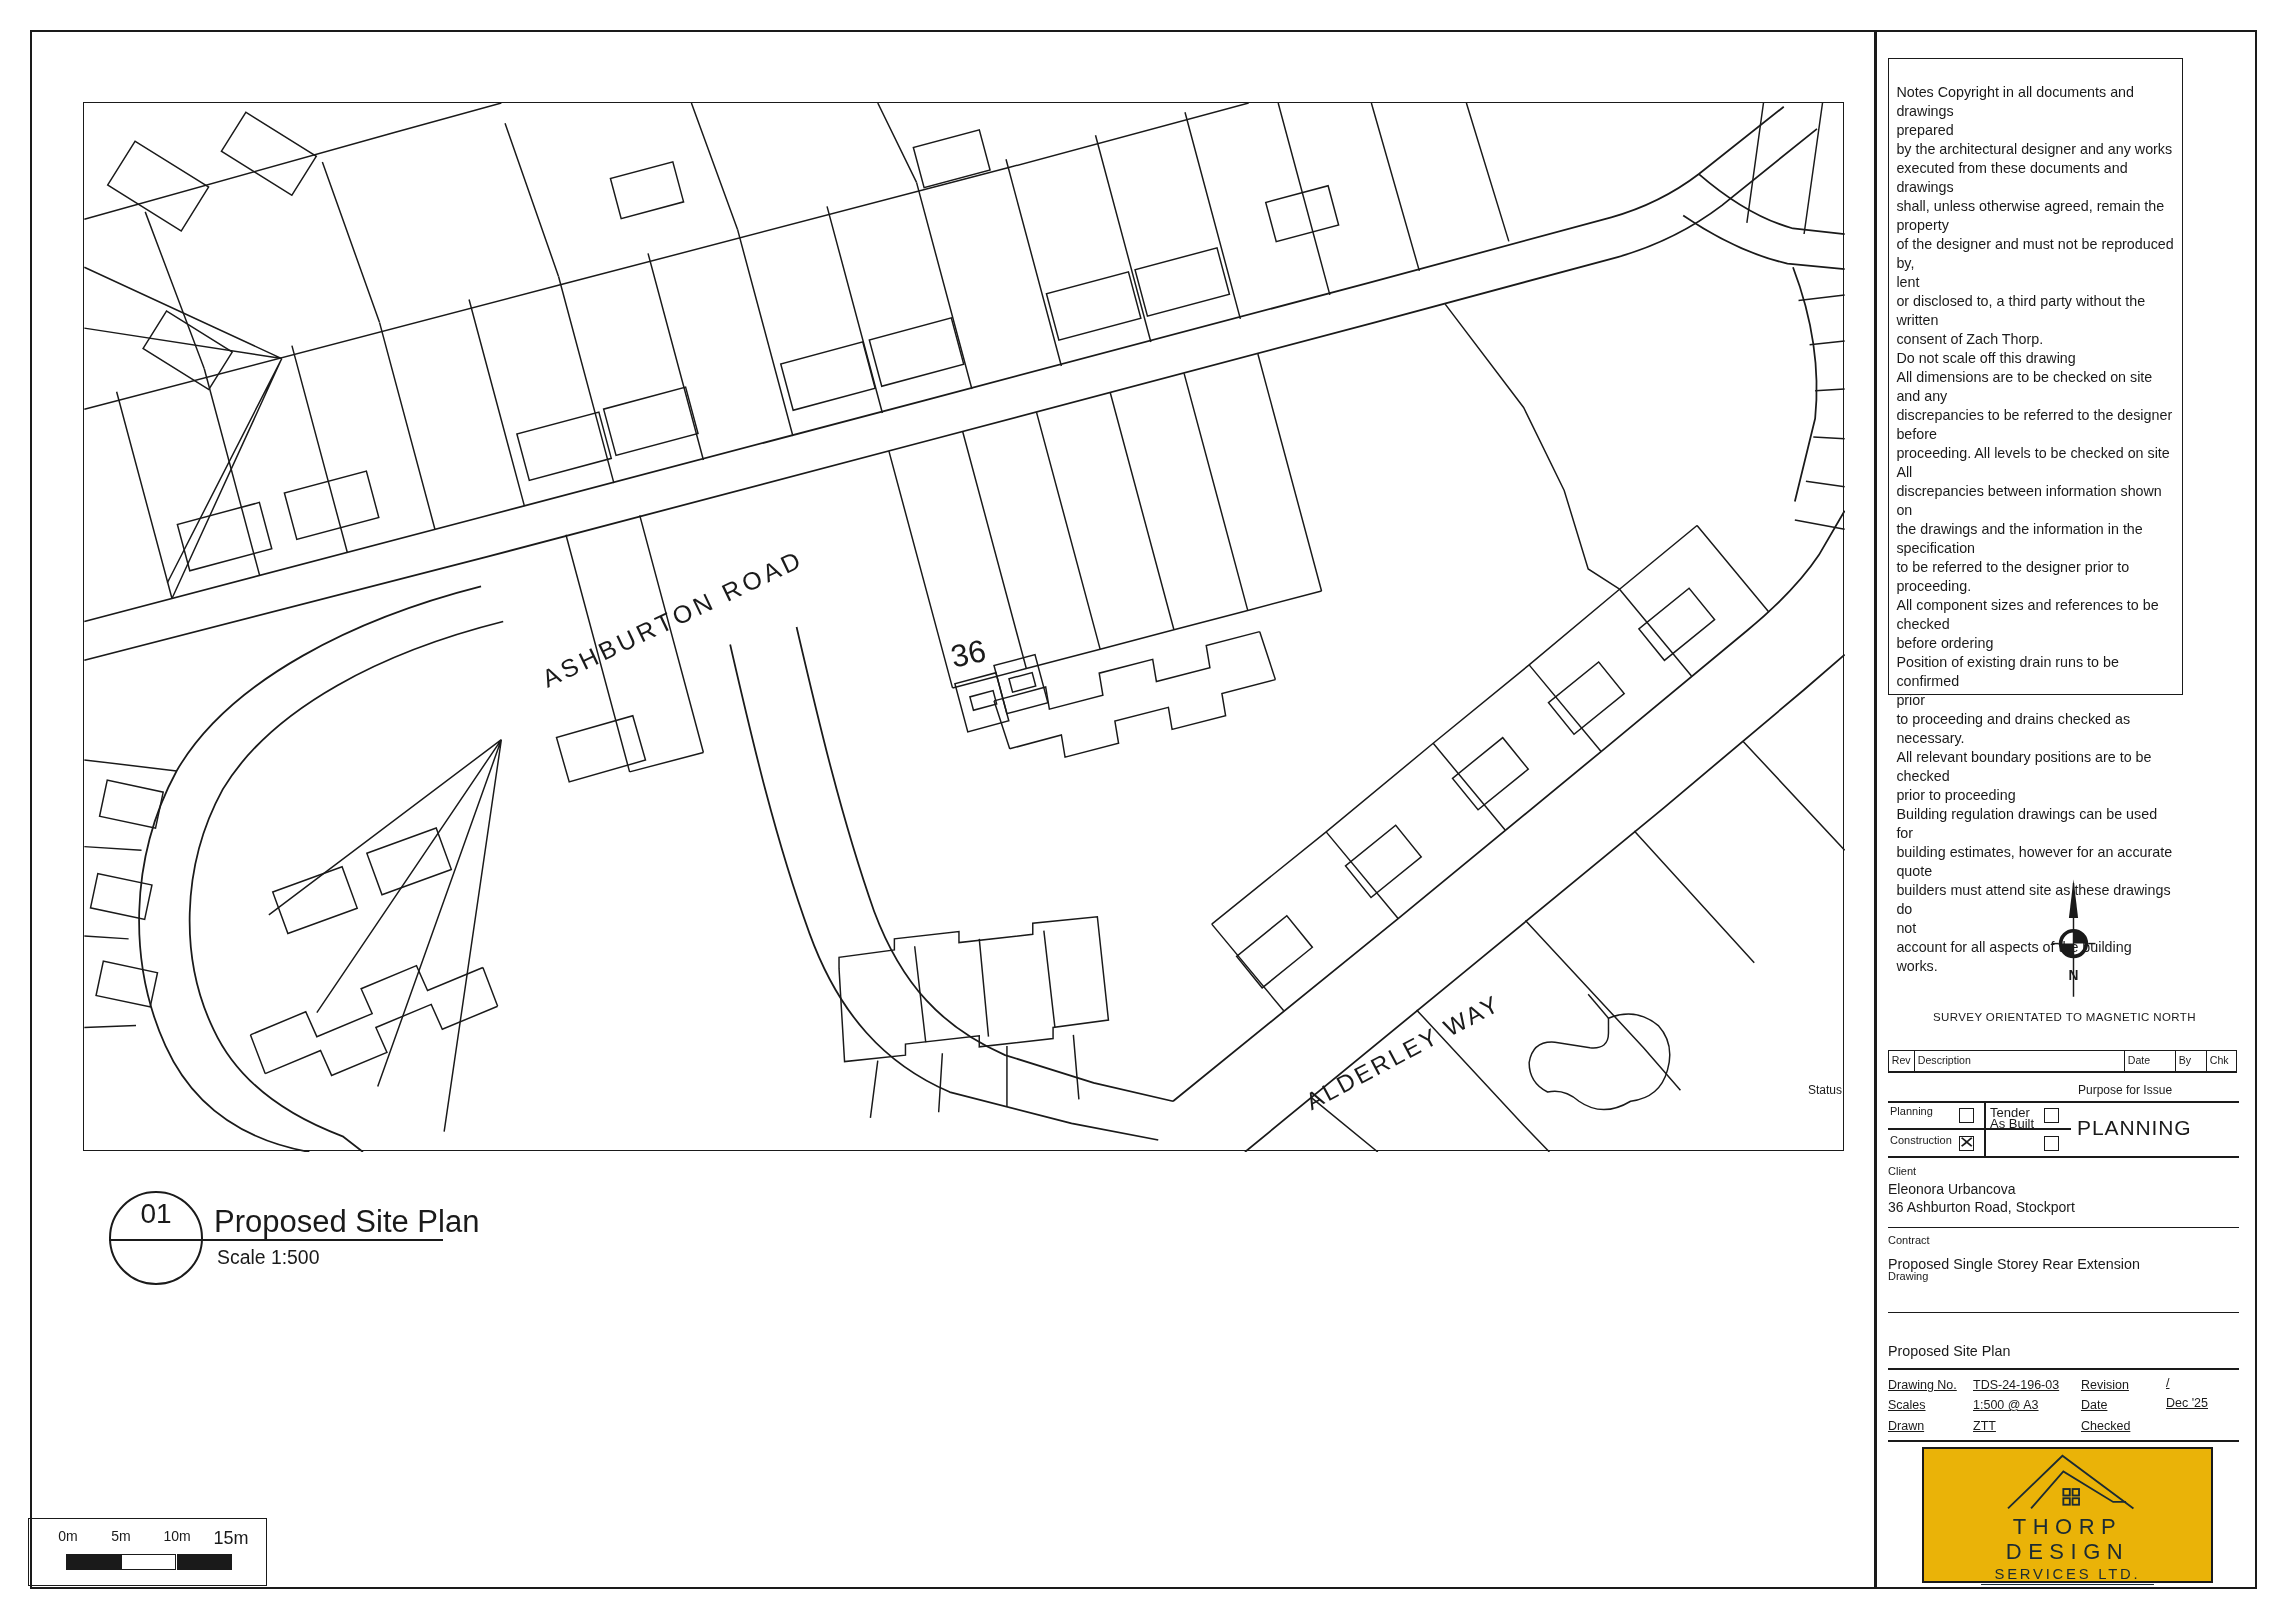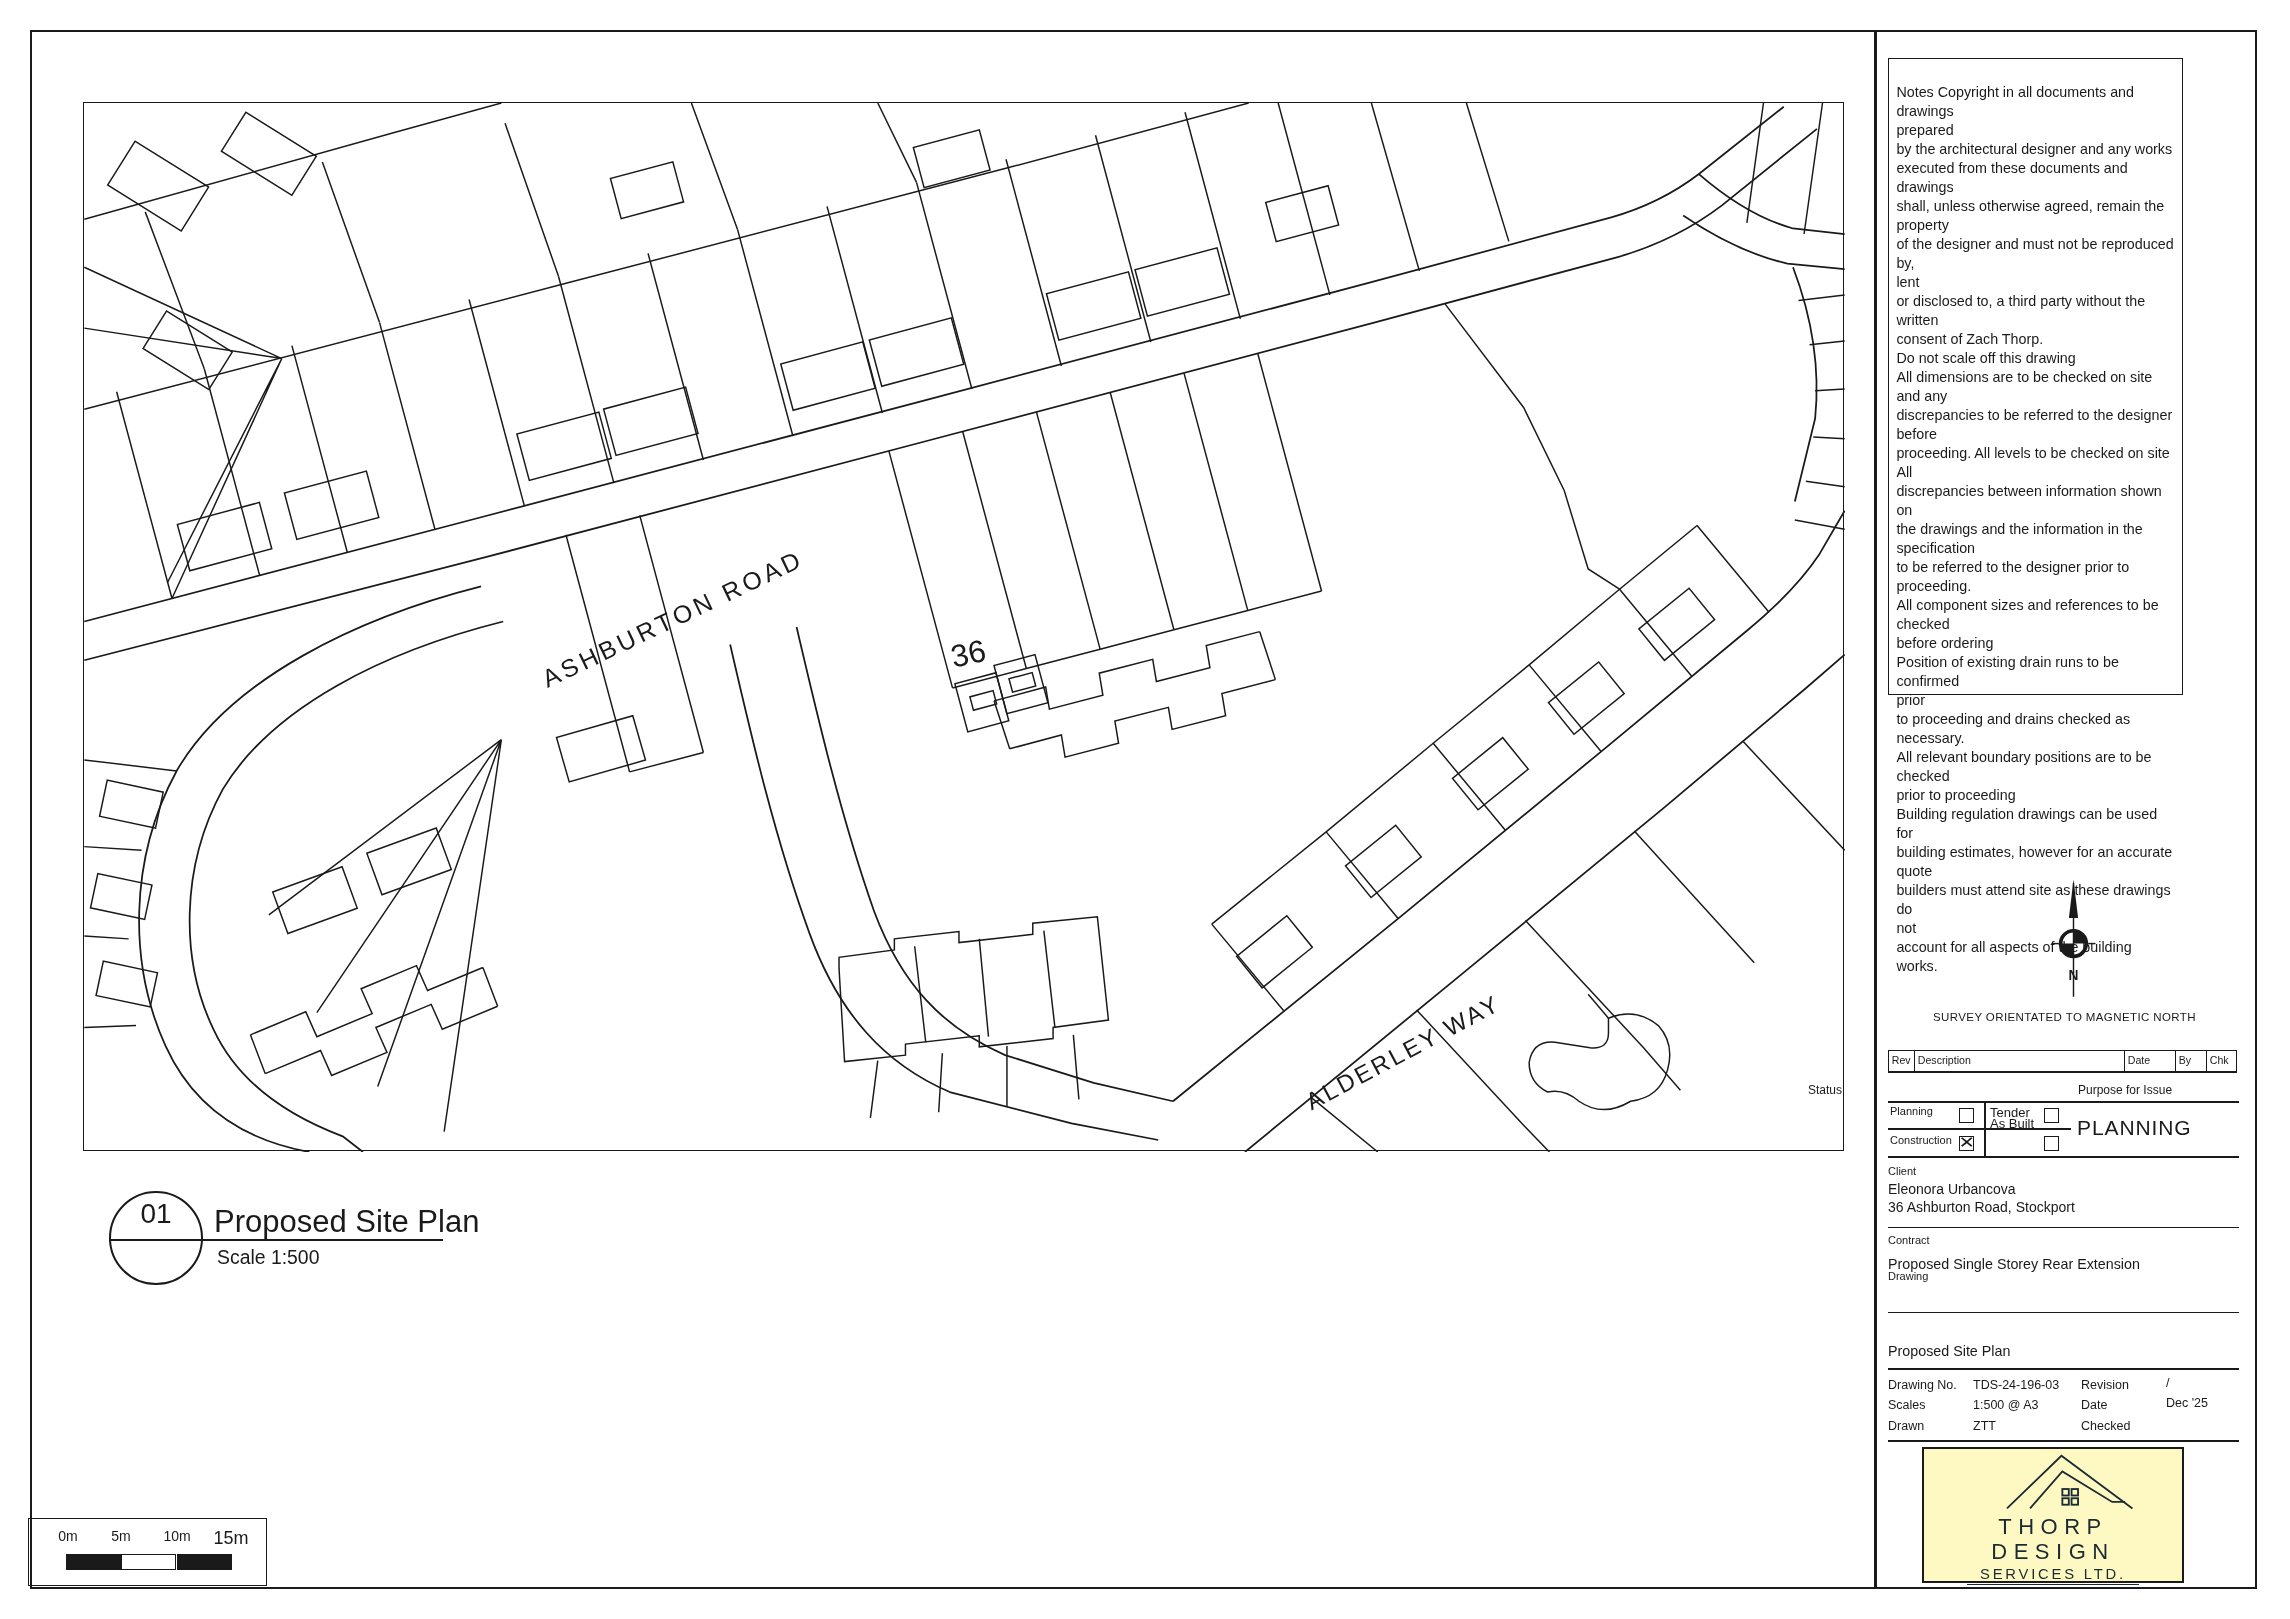--- a/index.html
+++ b/index.html
@@ -8,21 +8,21 @@
   .abs{position:absolute;box-sizing:border-box;}
   .ln{fill:none;stroke:#1a1a1a;stroke-width:1.6;stroke-linejoin:miter;}
   .rd{fill:none;stroke:#1a1a1a;stroke-width:1.9;stroke-linejoin:round;}
   .maplabel{fill:#1a1a1a;font-family:"Liberation Sans","DejaVu Sans",sans-serif;}
   .rule{background:#1a1a1a;}
   .lbl-s{font-size:11.5px;}
   .lbl-m{font-size:14px;}
   .cb{width:14.8px;height:14.8px;border:1.8px solid #1a1a1a;position:absolute;box-sizing:border-box;}
   .cbm{display:block;font-size:15.7px;line-height:11px;text-align:center;transform:scale(1.25,1.05);font-weight:700;}
   .revcell{border-right:1.8px solid #1a1a1a;font-size:10.6px;padding:2.8px 2.8px 0 2.8px;box-sizing:border-box;height:100%;}
-  .metalabel{font-size:12.5px;}
+  .metalabel{font-size:12.5px;text-decoration:underline;}
   .seg{position:absolute;height:15.7px;top:35px;box-sizing:border-box;}
 </style>
 </head>
 <body>
 
 <div id="sheet">
 
   <div class="abs" style="left:30px;top:30px;width:2227px;height:1559px;border:2.8px solid #1a1a1a;"></div>
   <div class="abs rule" style="left:1874px;top:30px;width:2.8px;height:1559px;"></div>
 
@@ -245,21 +245,21 @@
   <div class="abs metalabel" style="left:1888px;top:1398px;">Scales</div>
   <div class="abs metalabel" style="left:1973px;top:1398px;">1:500 @ A3</div>
   <div class="abs metalabel" style="left:2081px;top:1398px;">Date</div>
   <div class="abs metalabel" style="left:2166px;top:1396px;">Dec '25</div>
   <div class="abs metalabel" style="left:1888px;top:1419px;">Drawn</div>
   <div class="abs metalabel" style="left:1973px;top:1419px;">ZTT</div>
   <div class="abs metalabel" style="left:2081px;top:1419px;">Checked</div>
   <div class="abs metalabel" style="left:2166px;top:1419px;"></div>
   <div class="abs rule" style="left:1888px;top:1440px;width:351px;height:1.8px;"></div>
 
-  <div class="abs" style="left:1922px;top:1447px;width:262px;height:136px;border:2.8px solid #1a1a1a;background:#fef9c3;text-align:center;">
+  <div class="abs" style="left:1922px;top:1447px;width:291px;height:136px;border:2.8px solid #1a1a1a;background:#eab308;text-align:center;">
     <svg width="285" height="61" viewBox="0 0 309 66" style="display:block;margin:3.7px auto 0;">
       <path d="M90,60 L149,3 L226,60" fill="none" stroke="#1b2b33" stroke-width="2"></path>
       <path d="M115,60 L150,20 L204,53 L218,53" fill="none" stroke="#1b2b33" stroke-width="2"></path>
       <g fill="none" stroke="#1b2b33" stroke-width="2">
         <rect x="150" y="39" width="7" height="7"></rect>
           <rect x="160" y="39" width="7" height="7"></rect>
         <rect x="150" y="49" width="7" height="7"></rect>
           <rect x="160" y="49" width="7" height="7"></rect>
       </g>
     </svg>

